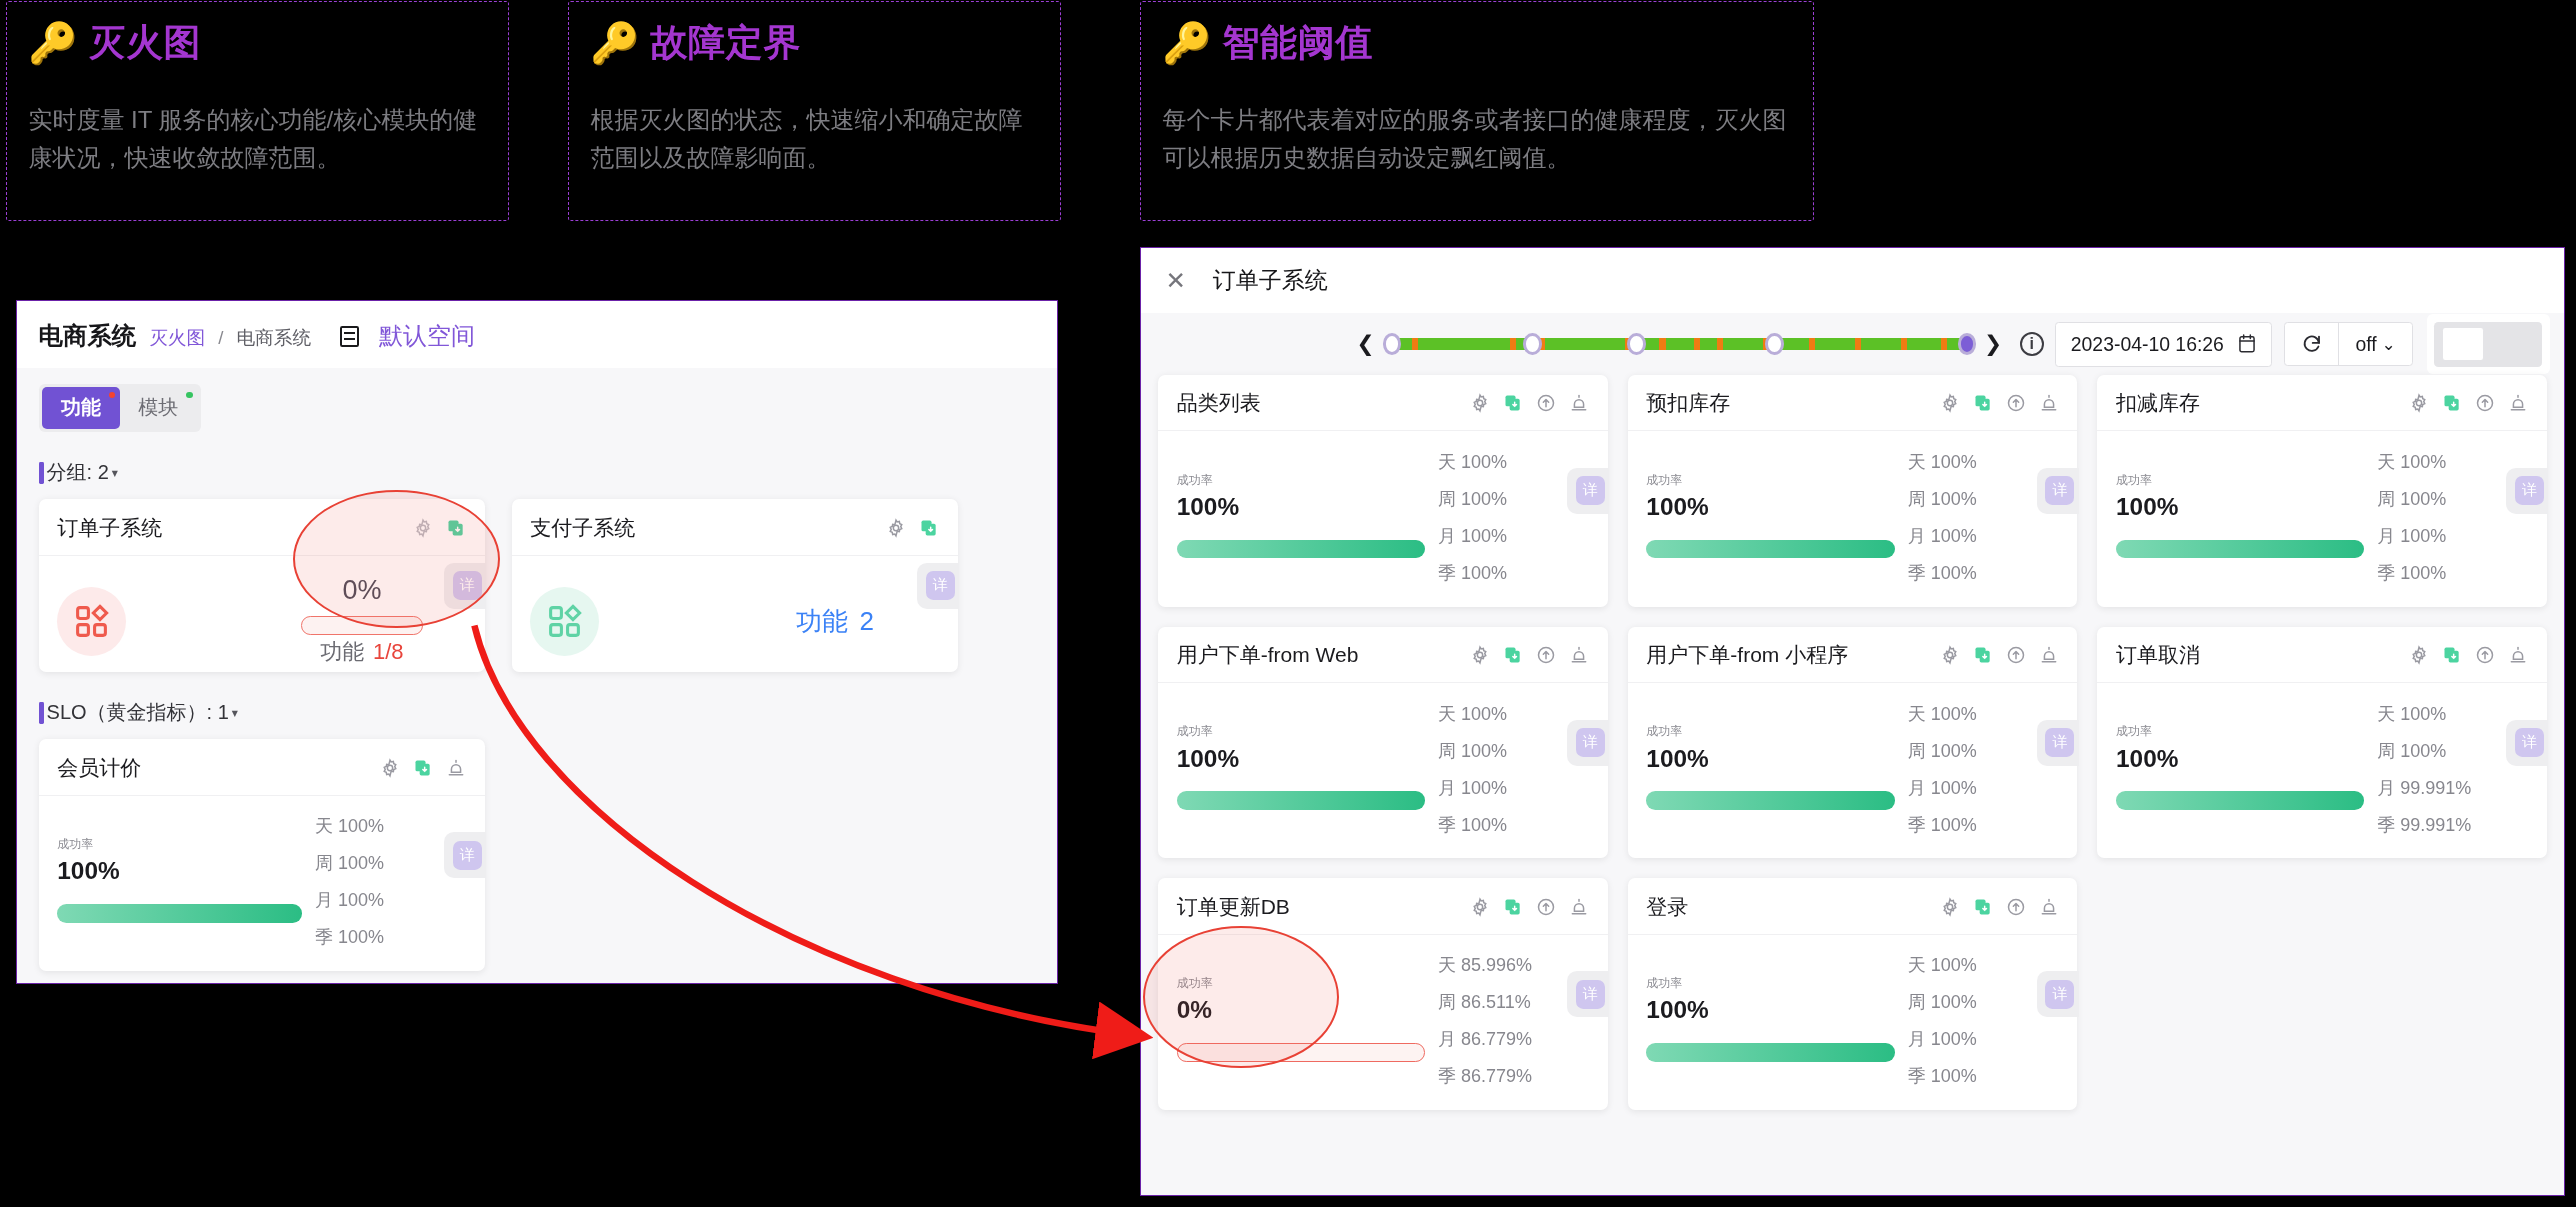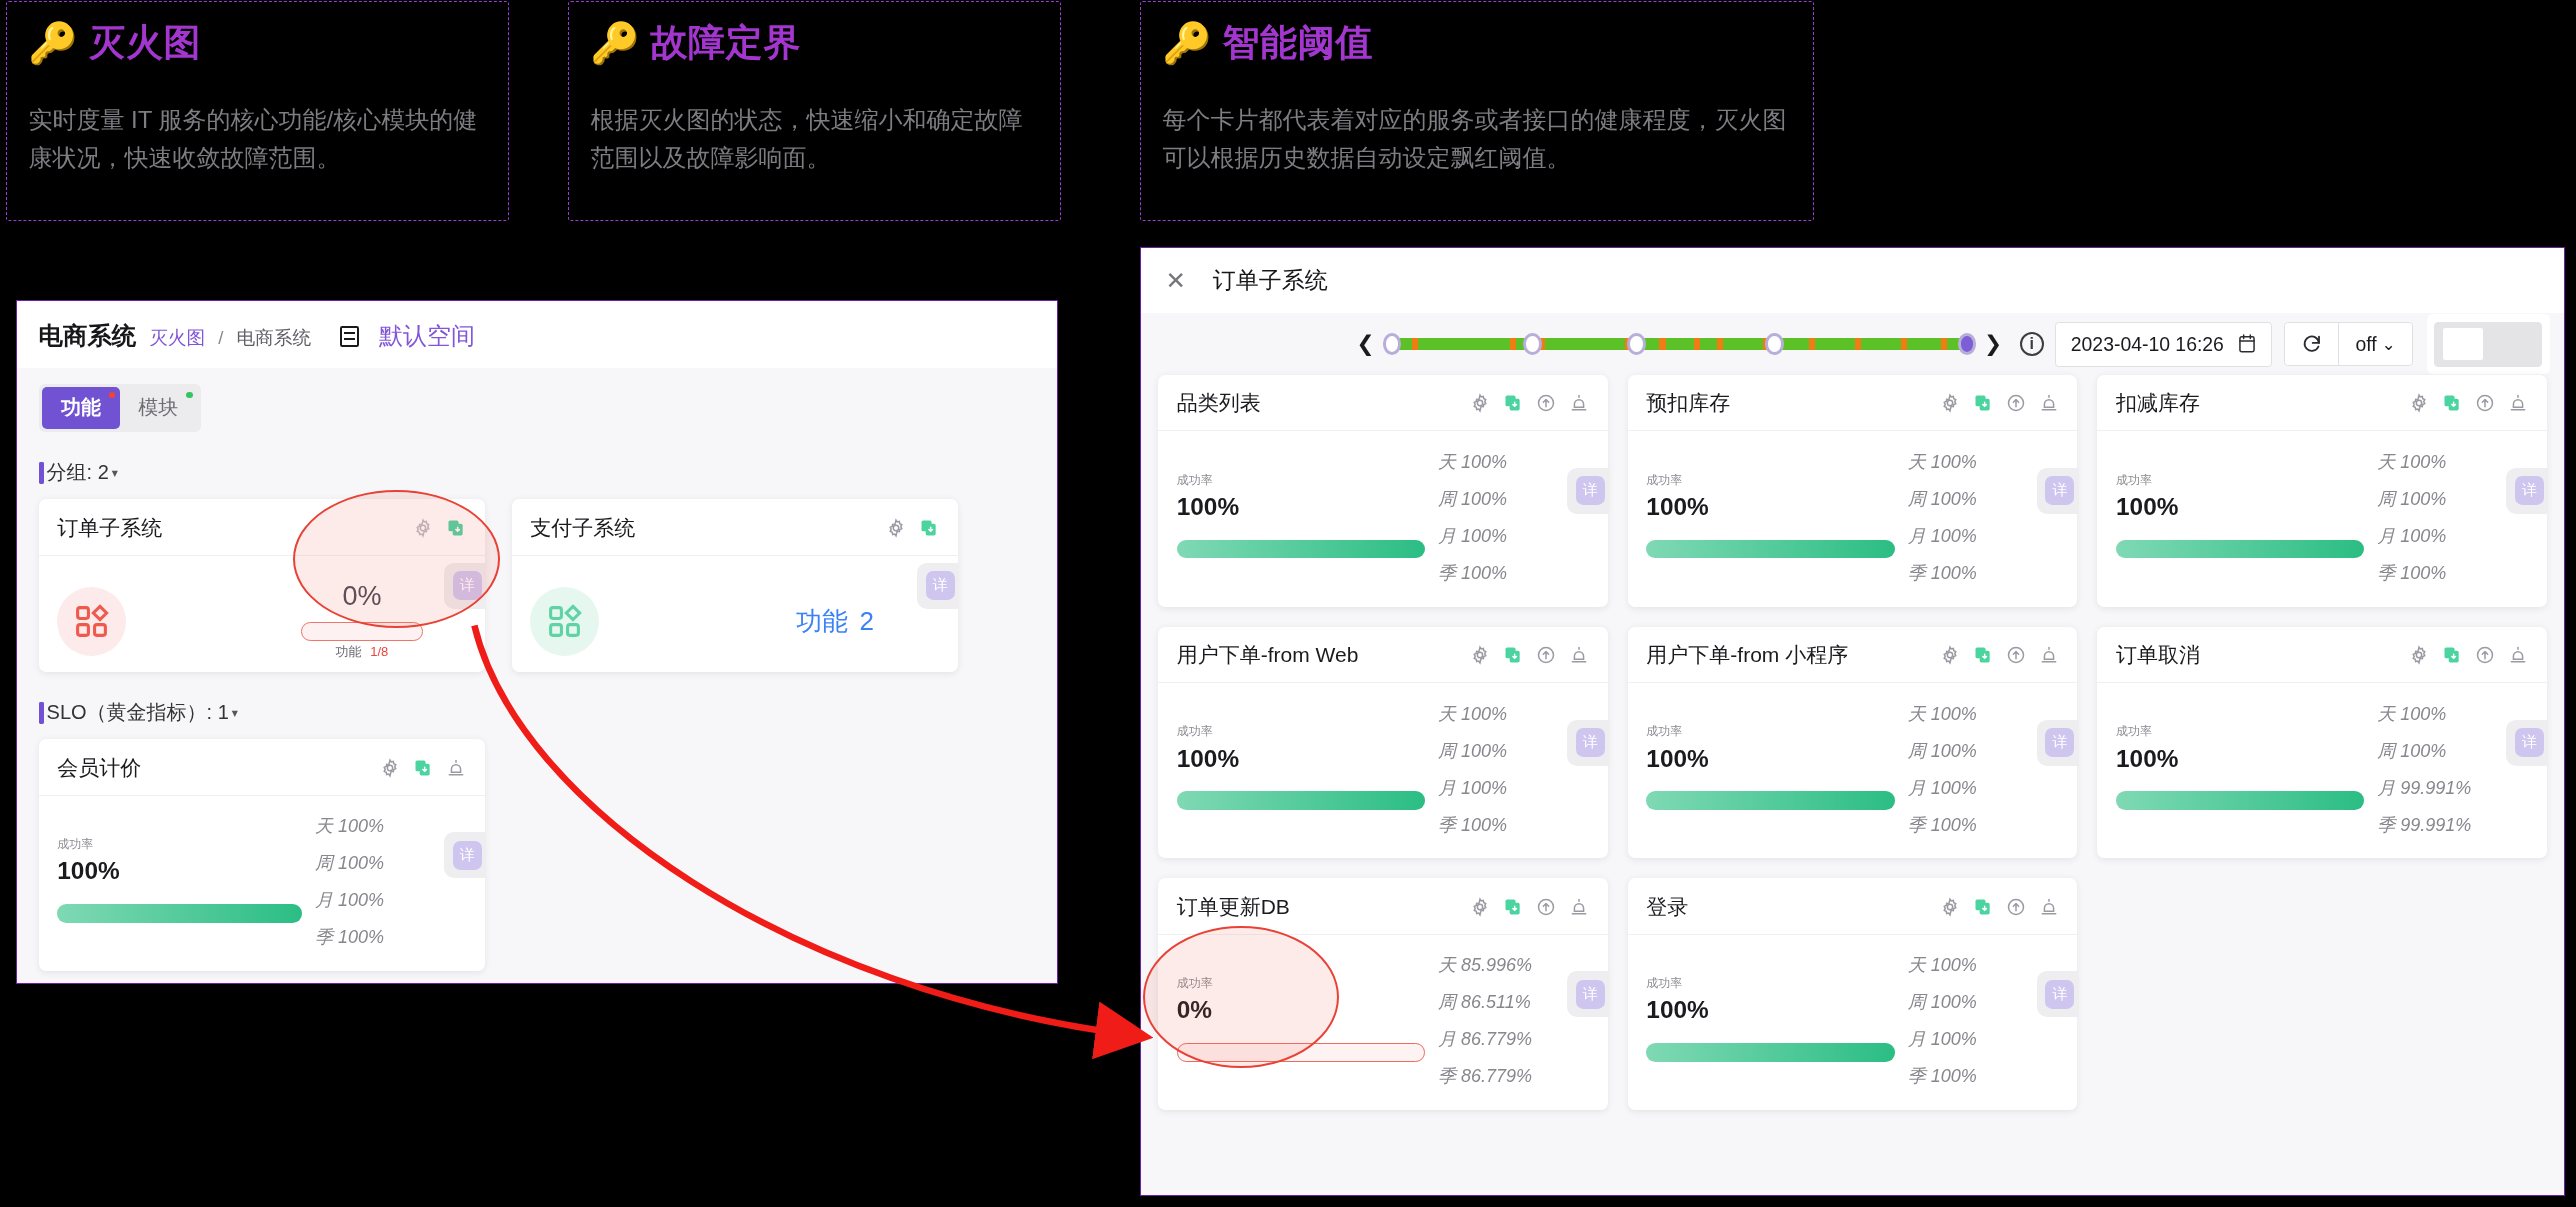--- a/index.html
+++ b/index.html
@@ -123,39 +123,39 @@
     display: flex; align-items: center; justify-content: center;
   }
   .blob.red { background: #fdeaea; }
   .blob.green { background: #e6f7f0; }
   .fcard-right { margin-left: auto; text-align: center; padding-right: 43px; }
   .pct-big { font-size: 27px; color: #4a4a58; font-weight: 500; }
   .pbar-empty {
     margin: 10px auto 0; width: 122px; height: 18.7px;
     border: 1.4px solid #f0746a; border-radius: 9.3px; background: #fdf2f1;
   }
-  .fn-line { margin-top: 2px; font-size: 13px; color: #6b6b72; }
+  .fn-line { margin-top: 2px; font-size: 22px; color: #6b6b72; }
   .fn-line b { color: #e8453c; font-weight: 500; margin-left: 8.6px; }
   .fn-plain { font-size: 26px; color: #3b82f6; }
   .fn-plain b { font-weight: 400; margin-left: 11.5px; }
 
   
   .mcard { width: 446px; }
   .mcard-body { display: flex; padding: 18.7px 18.7px 21.6px 18.7px; }
   .m-left { flex: 1; padding-right: 13px; }
   .m-rate-label { font-size: 12px; color: #8b8b92; margin-top: 21.6px; }
   .m-rate-val { font-size: 24.4px; font-weight: 700; color: #1b1b1f; margin-top: 4.3px; }
   .m-bar {
     margin-top: 18.7px; height: 18.7px; border-radius: 9.3px;
     background: linear-gradient(90deg,#7fd9b4 0%, #2bbd84 100%);
   }
   .m-bar.empty {
     background: #fdf3f2; border: 1.4px solid #ef6a60;
   }
-  .m-right { width: 151px; font-style: italic; }
+  .m-right { width: 151px; }
   .m-kv { font-size: 18px; color: #87878e; margin-bottom: 13px; white-space: nowrap; }
   .m-kv:last-child { margin-bottom: 0; }
 
   
   #right-panel {
     position: absolute; left: 1140px; top: 247px;
     width: 1425px; height: 949px;
     background: #f7f7f9;
     border: 1.4px solid #6b22a8;
     overflow: hidden;

